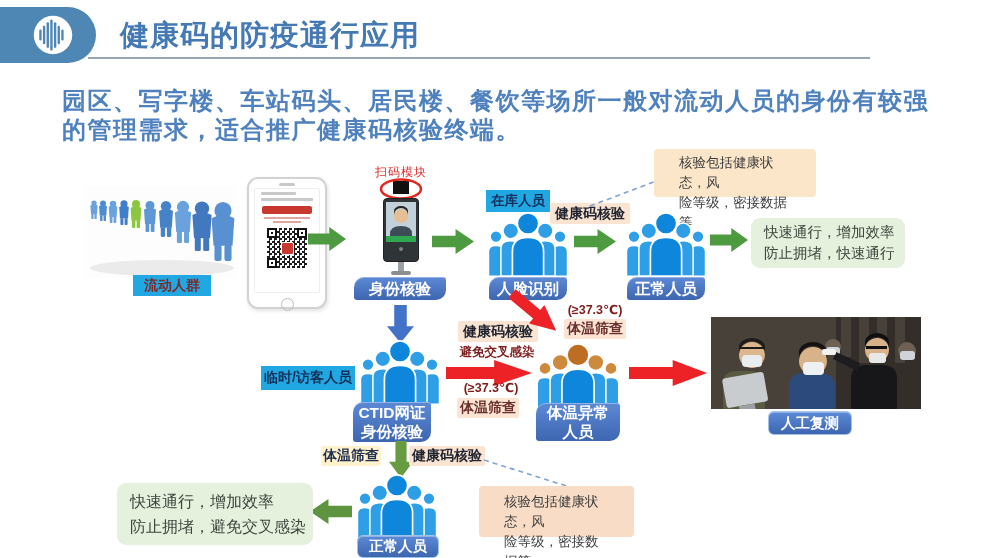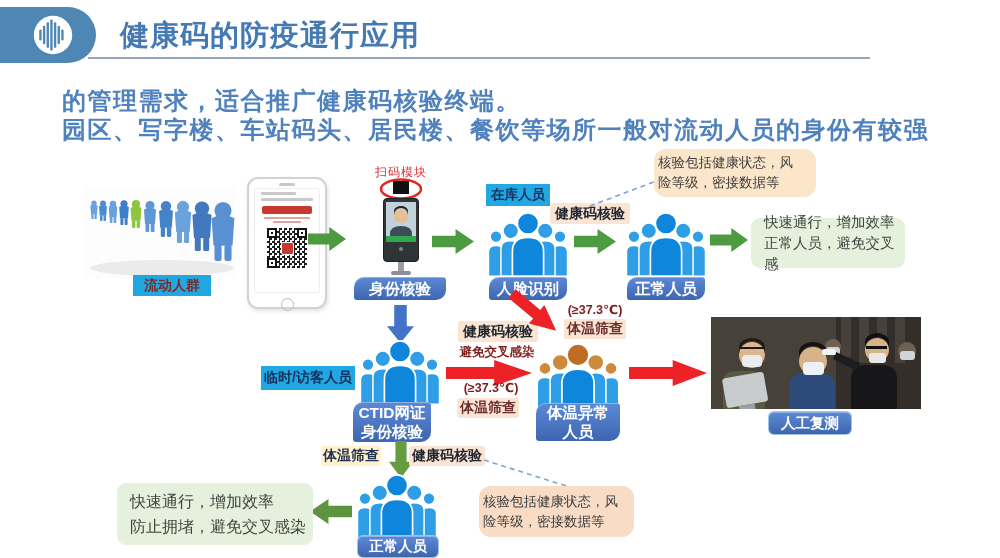--- a/index.html
+++ b/index.html
@@ -23,22 +23,22 @@
   .plate { position:absolute; background:linear-gradient(180deg,#5C89D6,#3E66B0);
     color:#fff; font-weight:bold; font-size:15.5px; display:flex; flex-direction:column;
     align-items:center; justify-content:center; border-radius:10px 3px 10px 3px;
     box-shadow:inset 0 1px 0 rgba(255,255,255,.35); text-align:center; line-height:1.25; }
   .plate.bordered { border:1.5px solid #9DC3E6; border-radius:6px; font-size:14.5px;text-align:center; }
   .peach { position:absolute; background:#FBE5D2; color:#1F2430; font-weight:bold;
     font-size:14px; display:flex; align-items:center; justify-content:center; border-radius:2px; }
   .peach.maroon { color:#6B2F2F; }
   .peach.yellow { background:#FFF2CC; color:#1F3050; }
   .redtxt { position:absolute; color:#7f1d1d; font-size:12.5px; font-weight:600; text-align:center; }
-  .callout { position:absolute; background:#FBE6CA; border-radius:12px; color:#3C3C3C;
-    font-size:13.5px; line-height:20px; padding:4px 4px; box-sizing:border-box; }
+  .callout { position:absolute; background:#FBE6CA; border-radius:4px; color:#3C3C3C;
+    font-size:13.5px; line-height:20px; padding:4px 25px; box-sizing:border-box; }
   .callout.pink { background:#F8DCC6; }
   .gbox { position:absolute; background:#E5F0DD; border-radius:9px; color:#3D463D;
     display:flex; flex-direction:column; justify-content:center; padding-left:13px; box-sizing:border-box; }
   .gbox.top { font-size:14.5px; line-height:21px; }
   .gbox.bottom { font-size:16px; line-height:25px; }
   .arr { position:absolute; }
   .arr svg { width:100%; height:100%; display:block; }
   .green  { color:#4E9A41; } .dgreen { color:#679B3F; } .lgreen { color:#5E9440; }
   .redarr { color:#EC2227; } .bluearr { color:#4273C8; }
   .diag { transform:rotate(40deg); }
@@ -127,22 +127,22 @@
         <rect x="21" y="7" width="2.6" height="34" rx="1.3"></rect>
         <rect x="25" y="10" width="2.6" height="28" rx="1.3"></rect>
         <rect x="29" y="14" width="2.6" height="20" rx="1.3"></rect>
         <rect x="33" y="18" width="2.6" height="12" rx="1.3"></rect>
       </g>
     </svg>
   </div>
   <h1 class="page-title">健康码的防疫通行应用</h1>
   <div class="title-rule"></div>
   <div class="intro">
+    <div>园区、写字楼、车站码头、居民楼、餐饮等场所一般对流动人员的身份有较强</div>
     <div>的管理需求，适合推广健康码核验终端。</div>
-    <div>园区、写字楼、车站码头、居民楼、餐饮等场所一般对流动人员的身份有较强</div>
   </div>
 
   <div class="photo" style="left:84px;top:186px;width:152px;height:92px">
     <svg viewBox="0 0 152 92">
       <rect width="152" height="92" fill="#fdfdfd"></rect>
       <ellipse cx="78" cy="82" rx="72" ry="8" fill="#000" opacity=".07"></ellipse>
       <use href="#toy-person" transform="translate(10,33) scale(0.30)" style="color:#6AA2DD"></use>
       <use href="#toy-person" transform="translate(19,35) scale(0.33)" style="color:#4E8BD0"></use>
       <use href="#toy-person" transform="translate(29,37) scale(0.36)" style="color:#6AA2DD"></use>
       <use href="#toy-person" transform="translate(40,39) scale(0.40)" style="color:#3F7EC8"></use>
@@ -202,21 +202,21 @@
     <div class="t-base"></div>
   </div>
   <div class="plate" style="left:354px;top:277px;width:92px;height:23px">身份核验</div>
 
   <div class="arr green" style="left:432px;top:229px;width:42px;height:25px">
     <svg>
         <use href="#arrow-right"></use>
       </svg>
     </div>
 
-  <div class="tag" style="left:486px;top:184px;width:64px;height:22px">在库人员</div>
+  <div class="tag" style="left:486px;top:190px;width:64px;height:22px">在库人员</div>
   <div class="crowd" style="left:486px;top:212px;width:84px;height:64px">
     <svg>
         <use href="#icon-crowd"></use>
       </svg>
     </div>
   <div class="plate" style="left:489px;top:277px;width:78px;height:23px">人脸识别</div>
 
   <div class="peach" style="left:550px;top:203px;width:80px;height:21px">健康码核验</div>
   <svg class="dash" style="left:585px;top:170px" width="80" height="42">
     <line x1="5" y1="36" x2="74" y2="10" stroke="#7FA3D4" stroke-width="1.6" stroke-dasharray="5 4"></line>
@@ -239,21 +239,21 @@
     </div>
   <div class="plate" style="left:627px;top:277px;width:78px;height:23px">正常人员</div>
 
   <div class="arr green" style="left:710px;top:228px;width:38px;height:24px">
     <svg>
         <use href="#arrow-right"></use>
       </svg>
     </div>
   <div class="gbox top" style="left:751px;top:218px;width:154px;height:50px">
     <div>快速通行，增加效率</div>
-    <div>正常人员，避免交叉感</div>
+    <div>防止拥堵，快速通行</div>
   </div>
 
   <div class="arr bluearr" style="left:387px;top:305px;width:27px;height:38px">
     <svg>
         <use href="#arrow-down"></use>
       </svg>
     </div>
 
   <div class="tag" style="left:261px;top:366px;width:94px;height:24px;font-size:14px">临时/访客人员</div>
   <div class="crowd" style="left:358px;top:340px;width:84px;height:64px">

